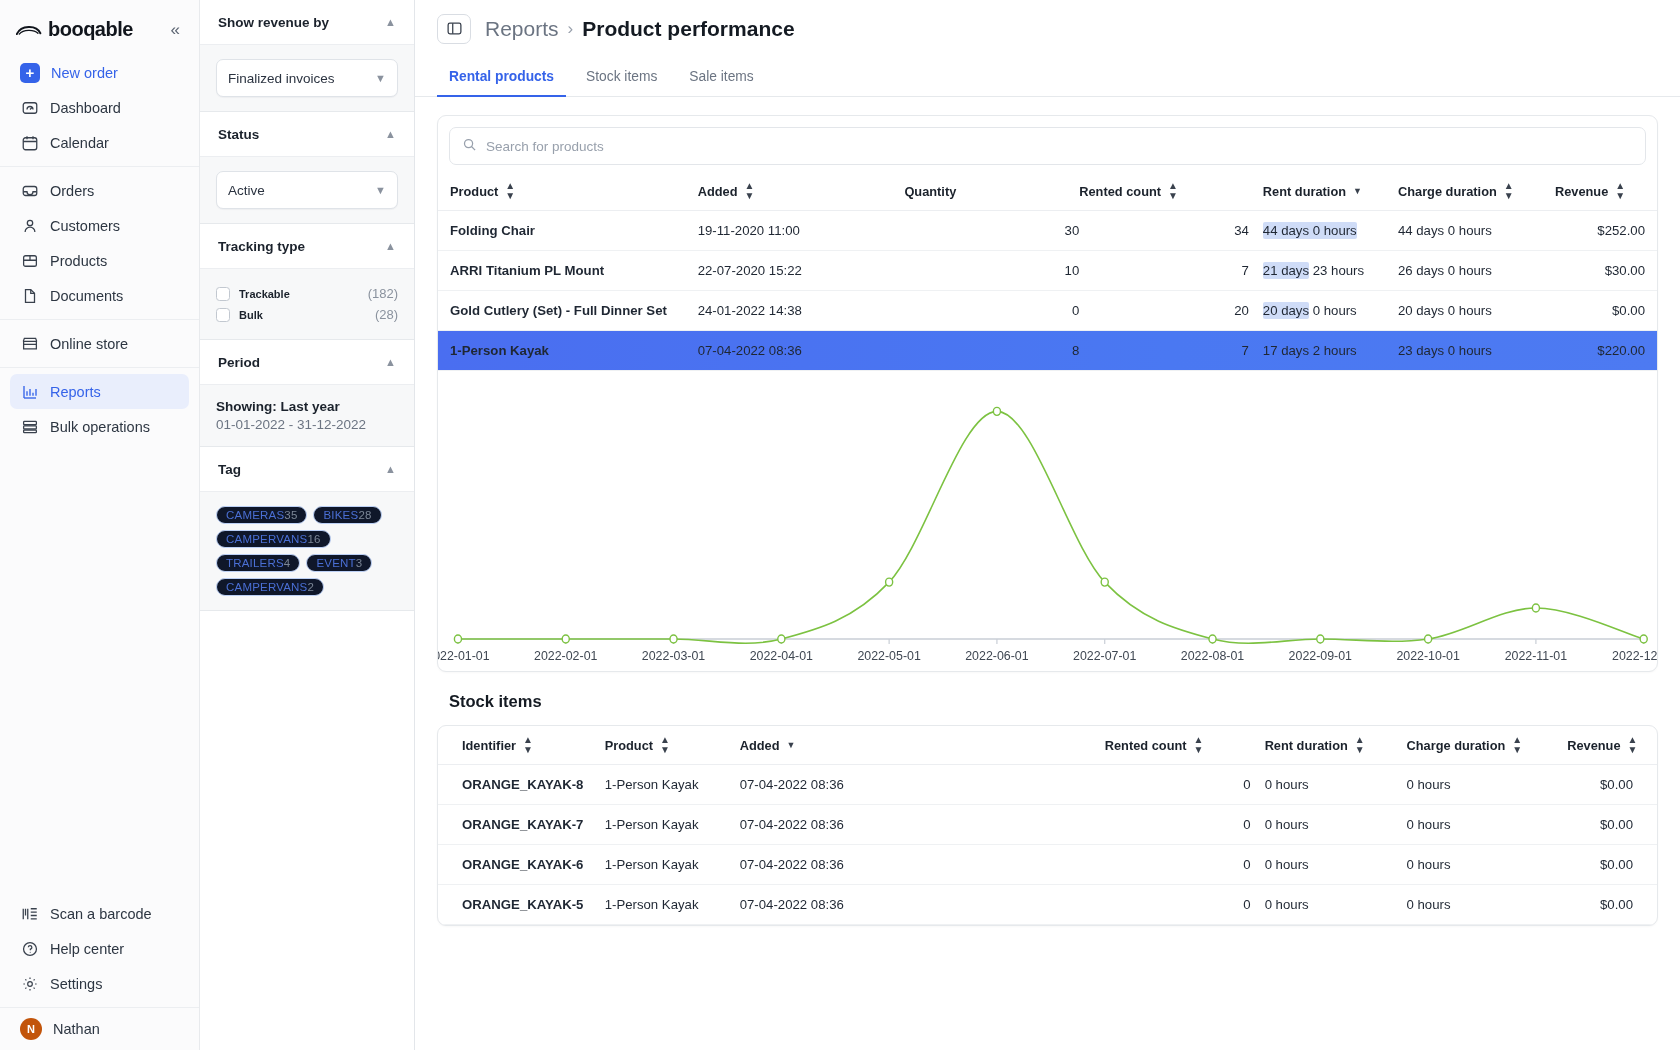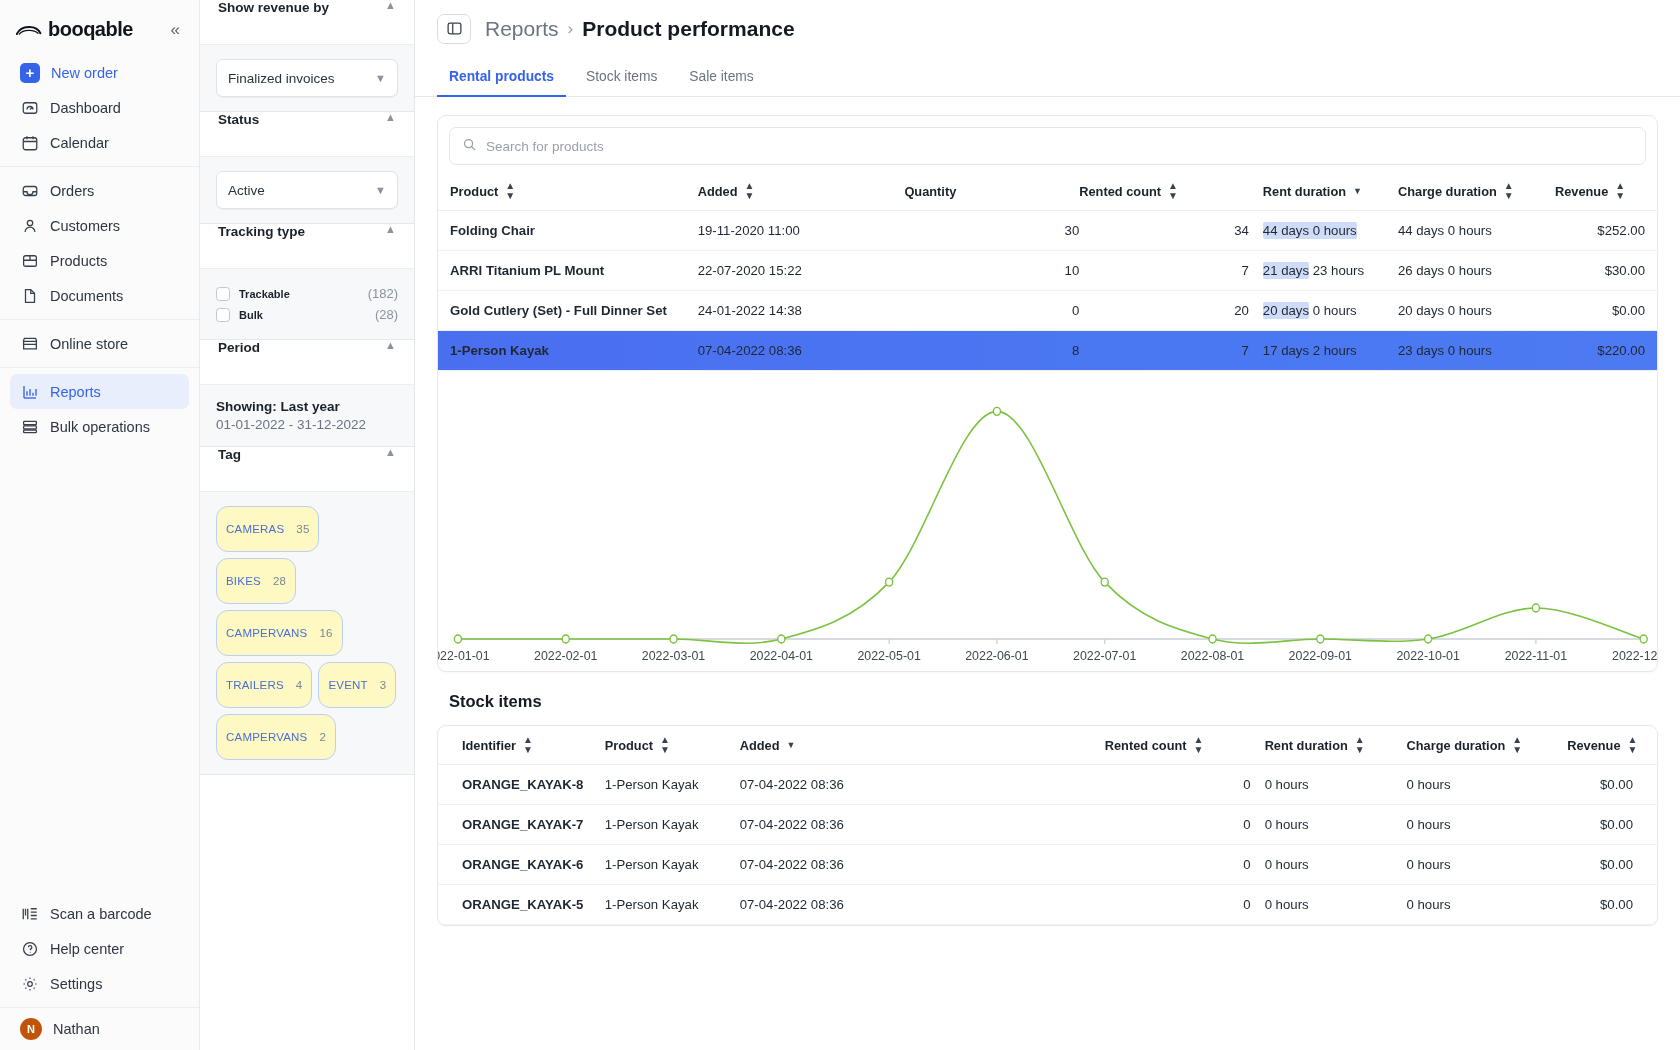--- a/index.html
+++ b/index.html
@@ -56,21 +56,21 @@
   }
   .sb-user-name { font-size: 14.5px; color: #2d3642; }
 
   
   .filters {
     width: 215px; flex: 0 0 215px; height: 1050px;
     background: #ffffff; border-right: 1px solid #e3e6ea;
     overflow: hidden;
   }
   .f-section-head {
-    height: 45px; display: flex; align-items: flex-start; justify-content: space-between;
+    height: 45px; display: flex; align-items: center; justify-content: space-between;
     padding: 0 18px; border-bottom: 1px solid #eceef1;
     font-size: 13.5px; font-weight: 700; color: #1b222c; cursor: pointer;
   }
   .chev { color: #8a929e; font-size: 11px; line-height: 1; }
   .f-body { background: #f7f8f9; border-bottom: 1px solid #e6e9ec; padding: 14px 16px; }
   .f-select {
     height: 38px; background: #fff; border: 1px solid #dfe3e8; border-radius: 7px;
     display: flex; align-items: center; justify-content: space-between;
     padding: 0 11px; font-size: 13.5px; color: #2b3340; cursor: pointer;
     box-shadow: 0 1px 1px rgba(16,24,40,0.04);
@@ -78,23 +78,23 @@
   .f-check-row {
     display: flex; align-items: center; gap: 9px; padding: 3px 0; cursor: pointer;
   }
   .cbox { width: 14px; height: 14px; flex: 0 0 14px; border: 1.5px solid #c2c8d0; border-radius: 3.5px; background: #fff; }
   .f-check-label { font-size: 11px; font-weight: 700; color: #1b222c; flex: 1 1 auto; }
   .f-check-count { font-size: 13px; color: #8a929e; }
   .f-period-title { font-size: 13.5px; font-weight: 700; color: #1b222c; margin-bottom: 3px; }
   .f-period-range { font-size: 13.5px; color: #6b7482; }
   .tags { display: flex; flex-wrap: wrap; gap: 6px; }
   .tag {
-    border: 1px solid #bcd0f5; border-radius: 12px; background: #fef9c3;
-    padding: 16px 9px; font-size: 11.5px; color: #4a6fd4; cursor: pointer;
-    display: inline-flex; gap: 12px; align-items: center; letter-spacing: 0.2px;
+    border: 1px solid #bcd0f5; border-radius: 12px; background: #0f172a;
+    padding: 2px 9px; font-size: 11.5px; color: #4a6fd4; cursor: pointer;
+    display: inline-flex; gap: 0; align-items: center; letter-spacing: 0.2px;
   }
   .tag .cnt { color: #7b8696; }
 
   
   .main { flex: 1 1 auto; height: 1050px; background: #fff; display: flex; flex-direction: column; overflow: hidden; }
   .topbar { height: 57px; flex: 0 0 57px; display: flex; align-items: center; gap: 14px; padding: 0 22px; }
   .panel-toggle {
     width: 34px; height: 30px; border: 1px solid #d9dde3; border-radius: 7px;
     display: flex; align-items: center; justify-content: center; cursor: pointer; color: #3a424e;
   }

